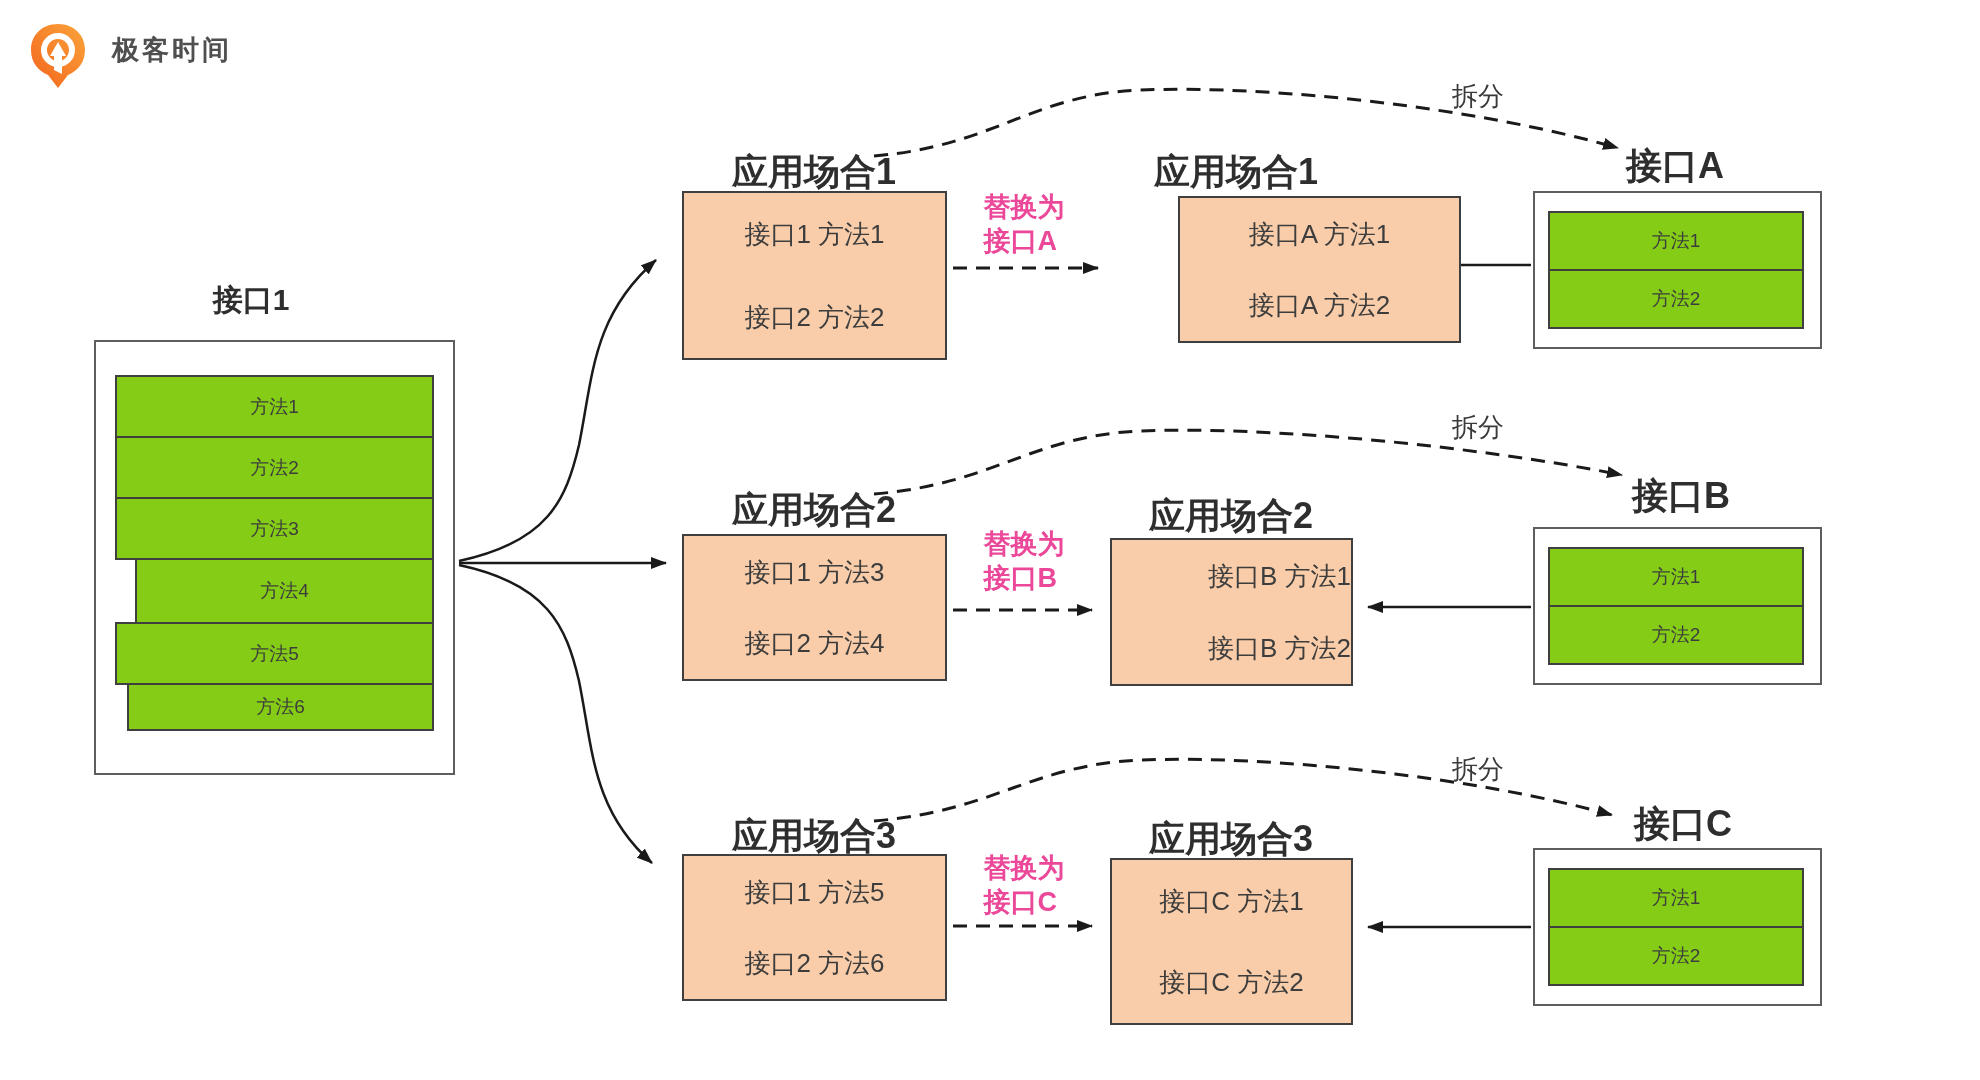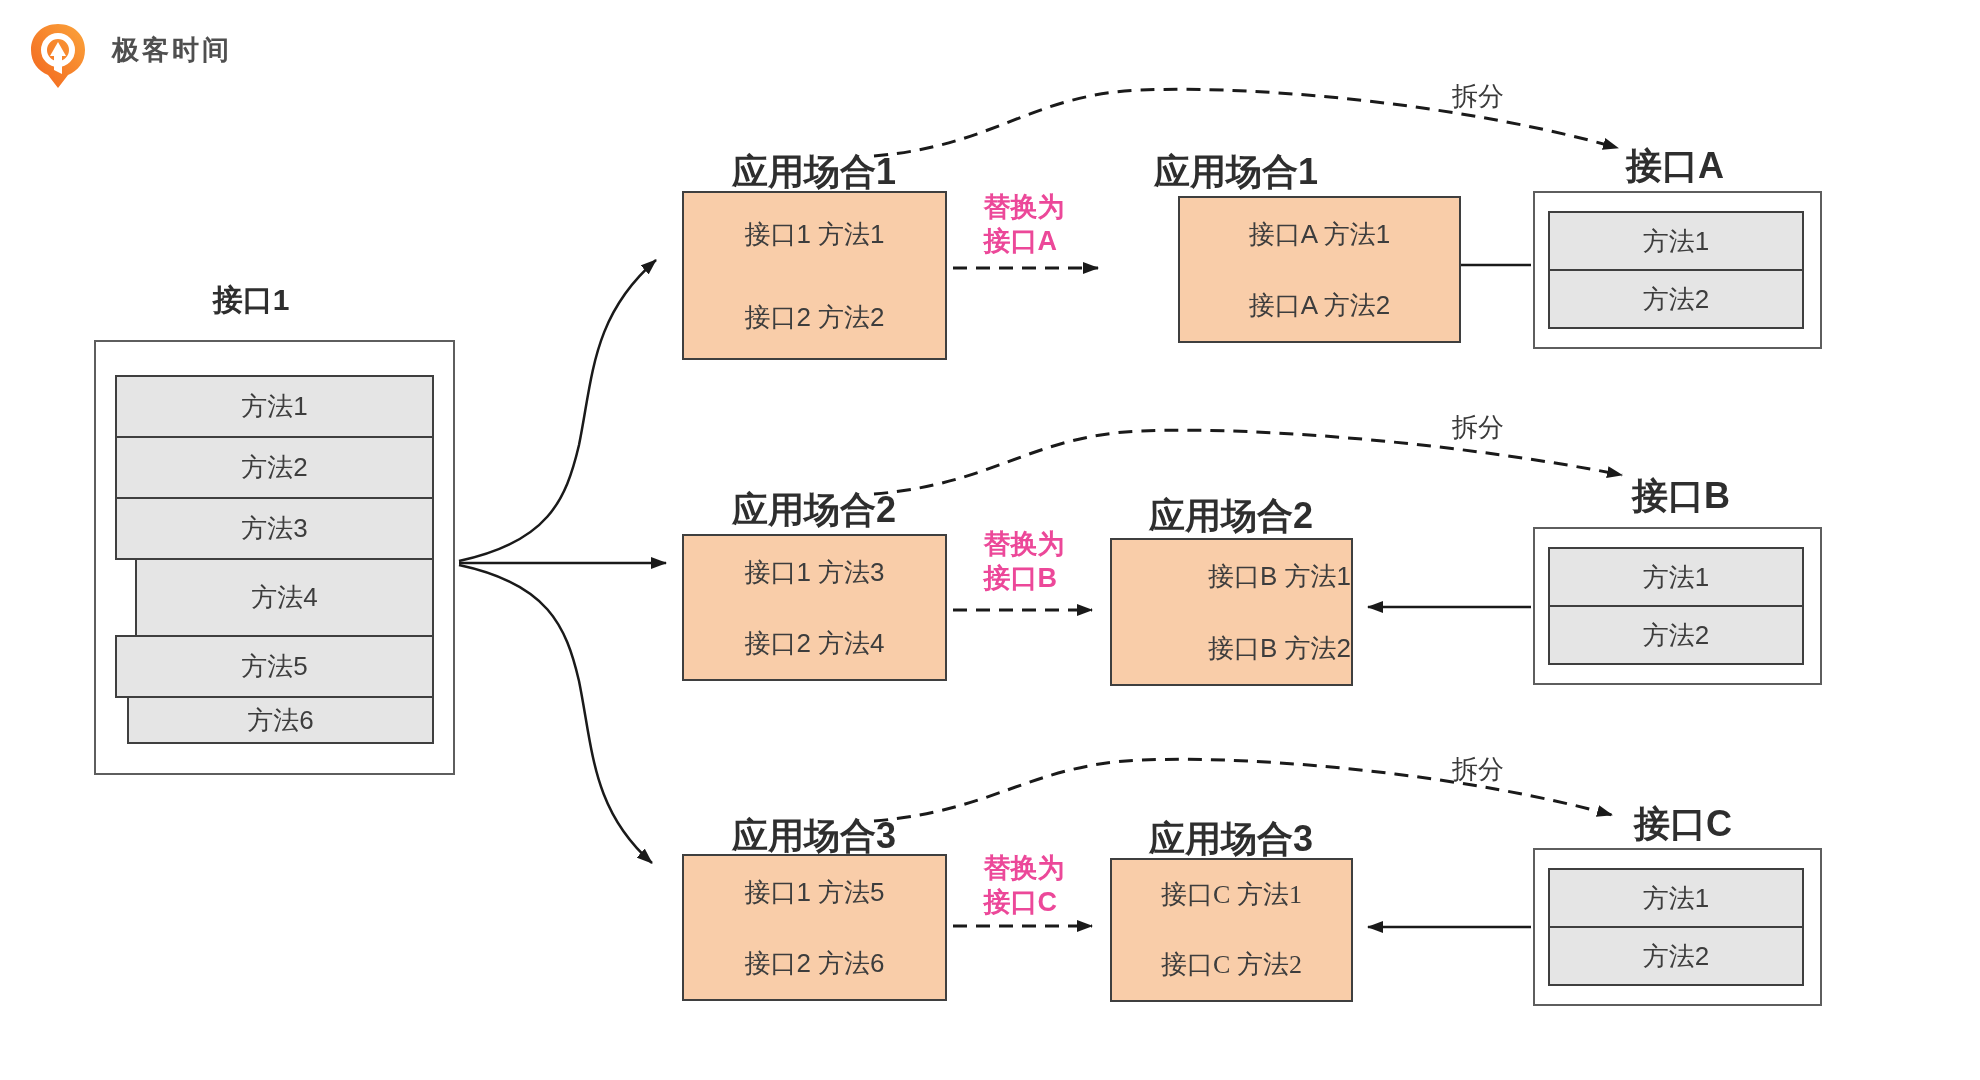--- a/index.html
+++ b/index.html
@@ -20,22 +20,22 @@
   .scn-box{position:absolute;background:#F9CDA9;border:2px solid #3F3F3F;
     display:flex;flex-direction:column;justify-content:space-around;align-items:center;
     color:#3D3D3D;font-size:26px;box-sizing:border-box;}
   .scn-box div{line-height:1;}
 
   
   .outer-box{position:absolute;background:#ffffff;border:2px solid #5E5E5E;box-sizing:border-box;}
 
   
   .cells{position:absolute;}
-  .cell{border:2px solid #3F3F3F;background:#e5e5e5;display:flex;align-items:center;
-    justify-content:center;margin-top:-2px;font-size:26px;color:#3D3D3D;box-sizing:border-box;}
+  .cell{border:2px solid #3F3F3F;background:#84cc16;display:flex;align-items:center;
+    justify-content:center;margin-top:-2px;font-size:19px;color:#3D3D3D;box-sizing:border-box;}
   .cell:first-child{margin-top:0;}
 
   
   #brand-text{position:absolute;left:112px;top:32px;font-size:27px;font-weight:bold;
     color:#4F4F4F;letter-spacing:3px;}
   #logo-svg{position:absolute;left:28px;top:22px;}
 
   
   #arrows{position:absolute;left:0;top:0;width:1980px;height:1080px;pointer-events:none;}
   #arrows path.solid{fill:none;stroke:#1a1a1a;stroke-width:2.5;}
@@ -83,21 +83,21 @@
     <path class="solid" marker-end="url(#arw)" d="M 1531 607 H 1368"></path>
     <path class="solid" marker-end="url(#arw)" d="M 1531 927 H 1368"></path>
   </svg>
 
   <div class="lbl title-lbl" style="left:251px;top:280px;">接口1</div>
   <div class="outer-box" style="left:94px;top:340px;width:361px;height:435px;"></div>
   <div class="cells" style="left:115px;top:375px;width:319px;">
     <div class="cell" style="height:63px;">方法1</div>
     <div class="cell" style="height:63px;">方法2</div>
     <div class="cell" style="height:63px;">方法3</div>
-    <div class="cell" style="height:79px;margin-left:20px;">方法4</div>
+    <div class="cell" style="height:66px;margin-left:20px;">方法4</div>
     <div class="cell" style="height:63px;">方法5</div>
     <div class="cell" style="height:48px;margin-left:12px;">方法6</div>
   </div>
 
   <div class="lbl bold" style="left:814px;top:148px;">应用场合1</div>
   <div class="scn-box" style="left:682px;top:191px;width:265px;height:169px;">
     <div>接口1 方法1</div>
     <div>接口2 方法2</div>
   </div>
   <div class="replace-lbl" style="left:1024px;top:190px;">
@@ -142,21 +142,21 @@
   <div class="lbl bold" style="left:814px;top:812px;">应用场合3</div>
   <div class="scn-box" style="left:682px;top:854px;width:265px;height:147px;">
     <div>接口1 方法5</div>
     <div>接口2 方法6</div>
   </div>
   <div class="replace-lbl" style="left:1024px;top:851px;">
     <div>替换为</div>
     <div>接口C</div>
   </div>
   <div class="lbl bold" style="left:1231px;top:815px;">应用场合3</div>
-  <div class="scn-box" style="left:1110px;top:858px;width:243px;height:144px;font-family:Liberation Serif, serif;">
+  <div class="scn-box" style="left:1110px;top:858px;width:243px;height:167px;">
     <div>接口C 方法1</div>
     <div>接口C 方法2</div>
   </div>
   <div class="lbl split" style="left:1478px;top:752px;">拆分</div>
   <div class="lbl bold" style="left:1683px;top:800px;">接口C</div>
   <div class="outer-box" style="left:1533px;top:848px;width:289px;height:158px;"></div>
   <div class="cells" style="left:1548px;top:868px;width:256px;">
     <div class="cell" style="height:60px;">方法1</div>
     <div class="cell" style="height:60px;">方法2</div>
   </div>

